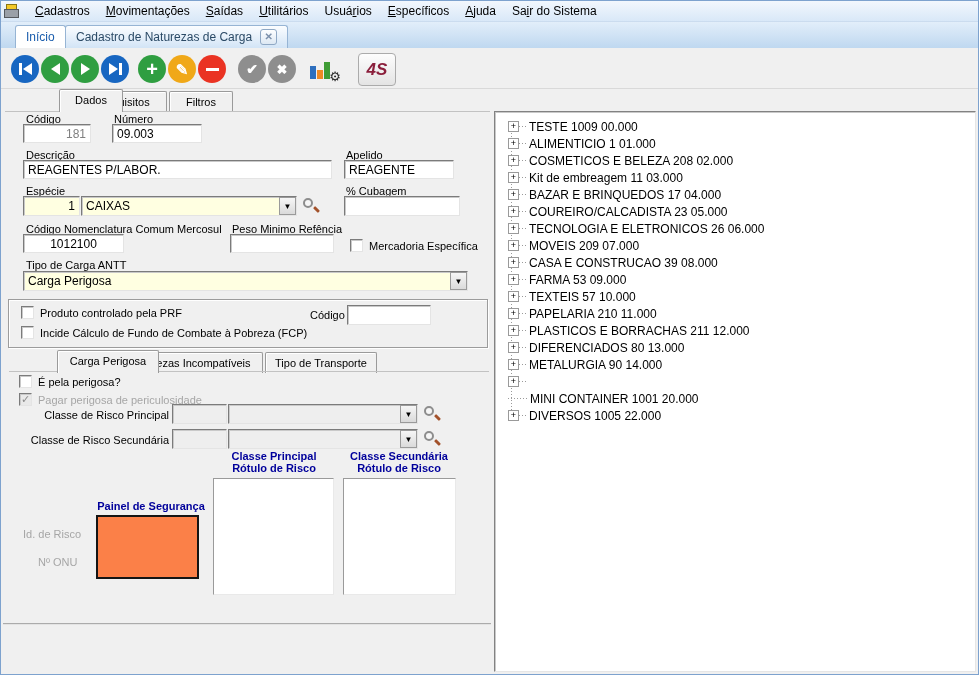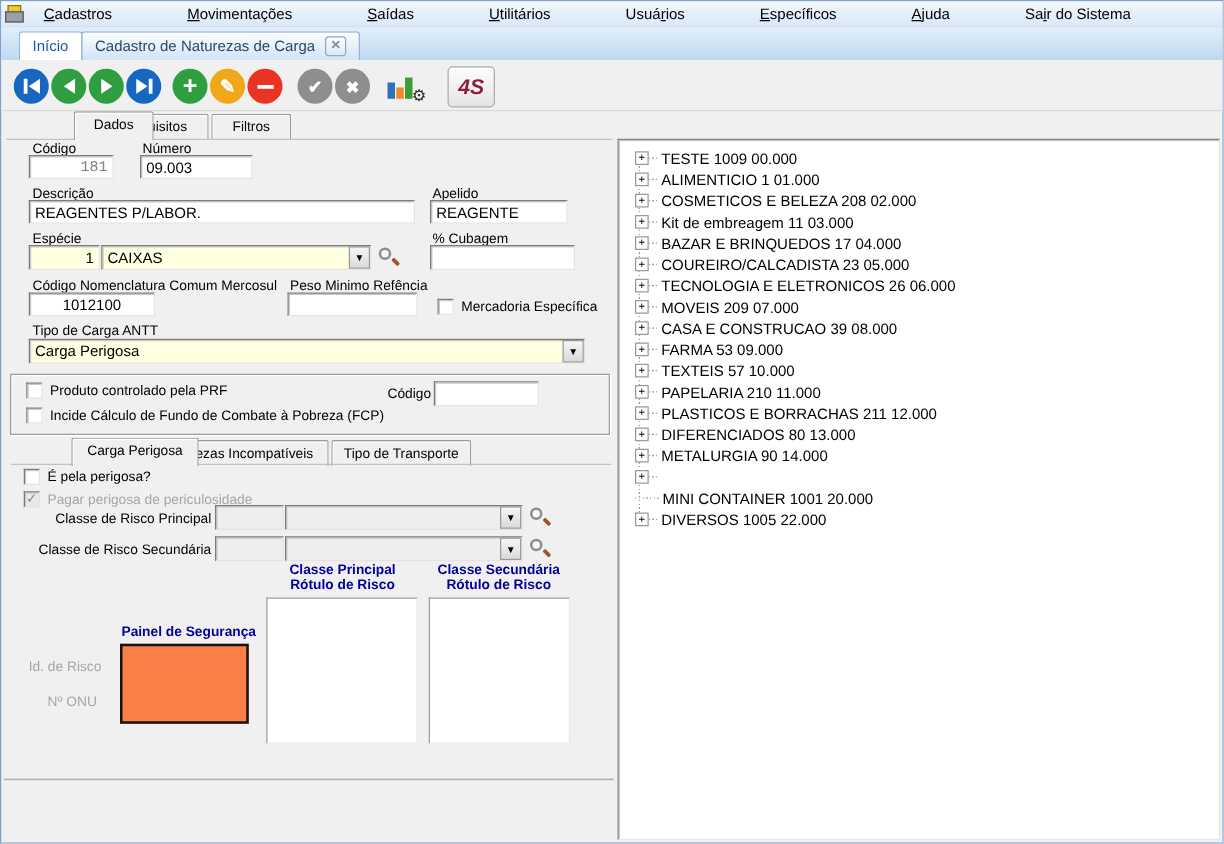--- a/index.html
+++ b/index.html
@@ -114,21 +114,21 @@
 </head>
 <body>
 
 <div class="win">
 
   <div class="menubar">
     <div class="appicon">
         <div class="a1"></div>
         <div class="a2"></div>
       </div>
-    <div id="menu-items" style="display:flex;gap:44px;">
+    <div id="menu-items" style="display:flex;">
         <span class="menu-item"><u>C</u>adastros</span>
         <span class="menu-item"><u>M</u>ovimentações</span>
         <span class="menu-item"><u>S</u>aídas</span>
         <span class="menu-item"><u>U</u>tilitários</span>
         <span class="menu-item">Usuá<u>r</u>ios</span>
         <span class="menu-item"><u>E</u>specíficos</span>
         <span class="menu-item"><u>A</u>juda</span>
         <span class="menu-item">Sa<u>i</u>r do Sistema</span>
       </div>
   </div>
@@ -183,21 +183,21 @@
       <span>4S</span>
     </div>
   </div>
 
   <div class="ftab active" style="left:14px; top:88px; width:64px;"><span>Dados</span></div>
   <div class="ftab" style="left:80px; top:90px; width:86px;"><span>Requisitos</span></div>
   <div class="ftab" style="left:168px; top:90px; width:64px;"><span>Filtros</span></div>
   <div class="pageline lite" style="left:4px; top:110px; width:485px;"></div>
 
   <div class="lbl" style="left:25px; top:112px;">Código</div>
-  <input class="field right dimtext" style="left: 22px; top: 123px; width: 68px; height: 19px; font-family: Liberation Mono, monospace;" readonly="" value="181">
+  <input class="field right dimtext" style="left: 22px; top: 123px; width: 68px; height: 19px;" readonly="" value="181">
   <div class="lbl" style="left:113px; top:112px;">Número</div>
   <input class="field" style="left: 111px; top: 123px; width: 90px; height: 19px;" value="09.003">
 
   <div class="lbl" style="left:25px; top:148px;">Descrição</div>
   <input class="field" style="left: 22px; top: 159px; width: 309px; height: 19px;" value="REAGENTES P/LABOR.">
   <div class="lbl" style="left:345px; top:148px;">Apelido</div>
   <input class="field" style="left: 343px; top: 159px; width: 110px; height: 19px;" value="REAGENTE">
 
   <div class="lbl" style="left:25px; top:184px;">Espécie</div>
   <input class="field yellow right" style="left: 22px; top: 195px; width: 57px; height: 20px;" value="1">

